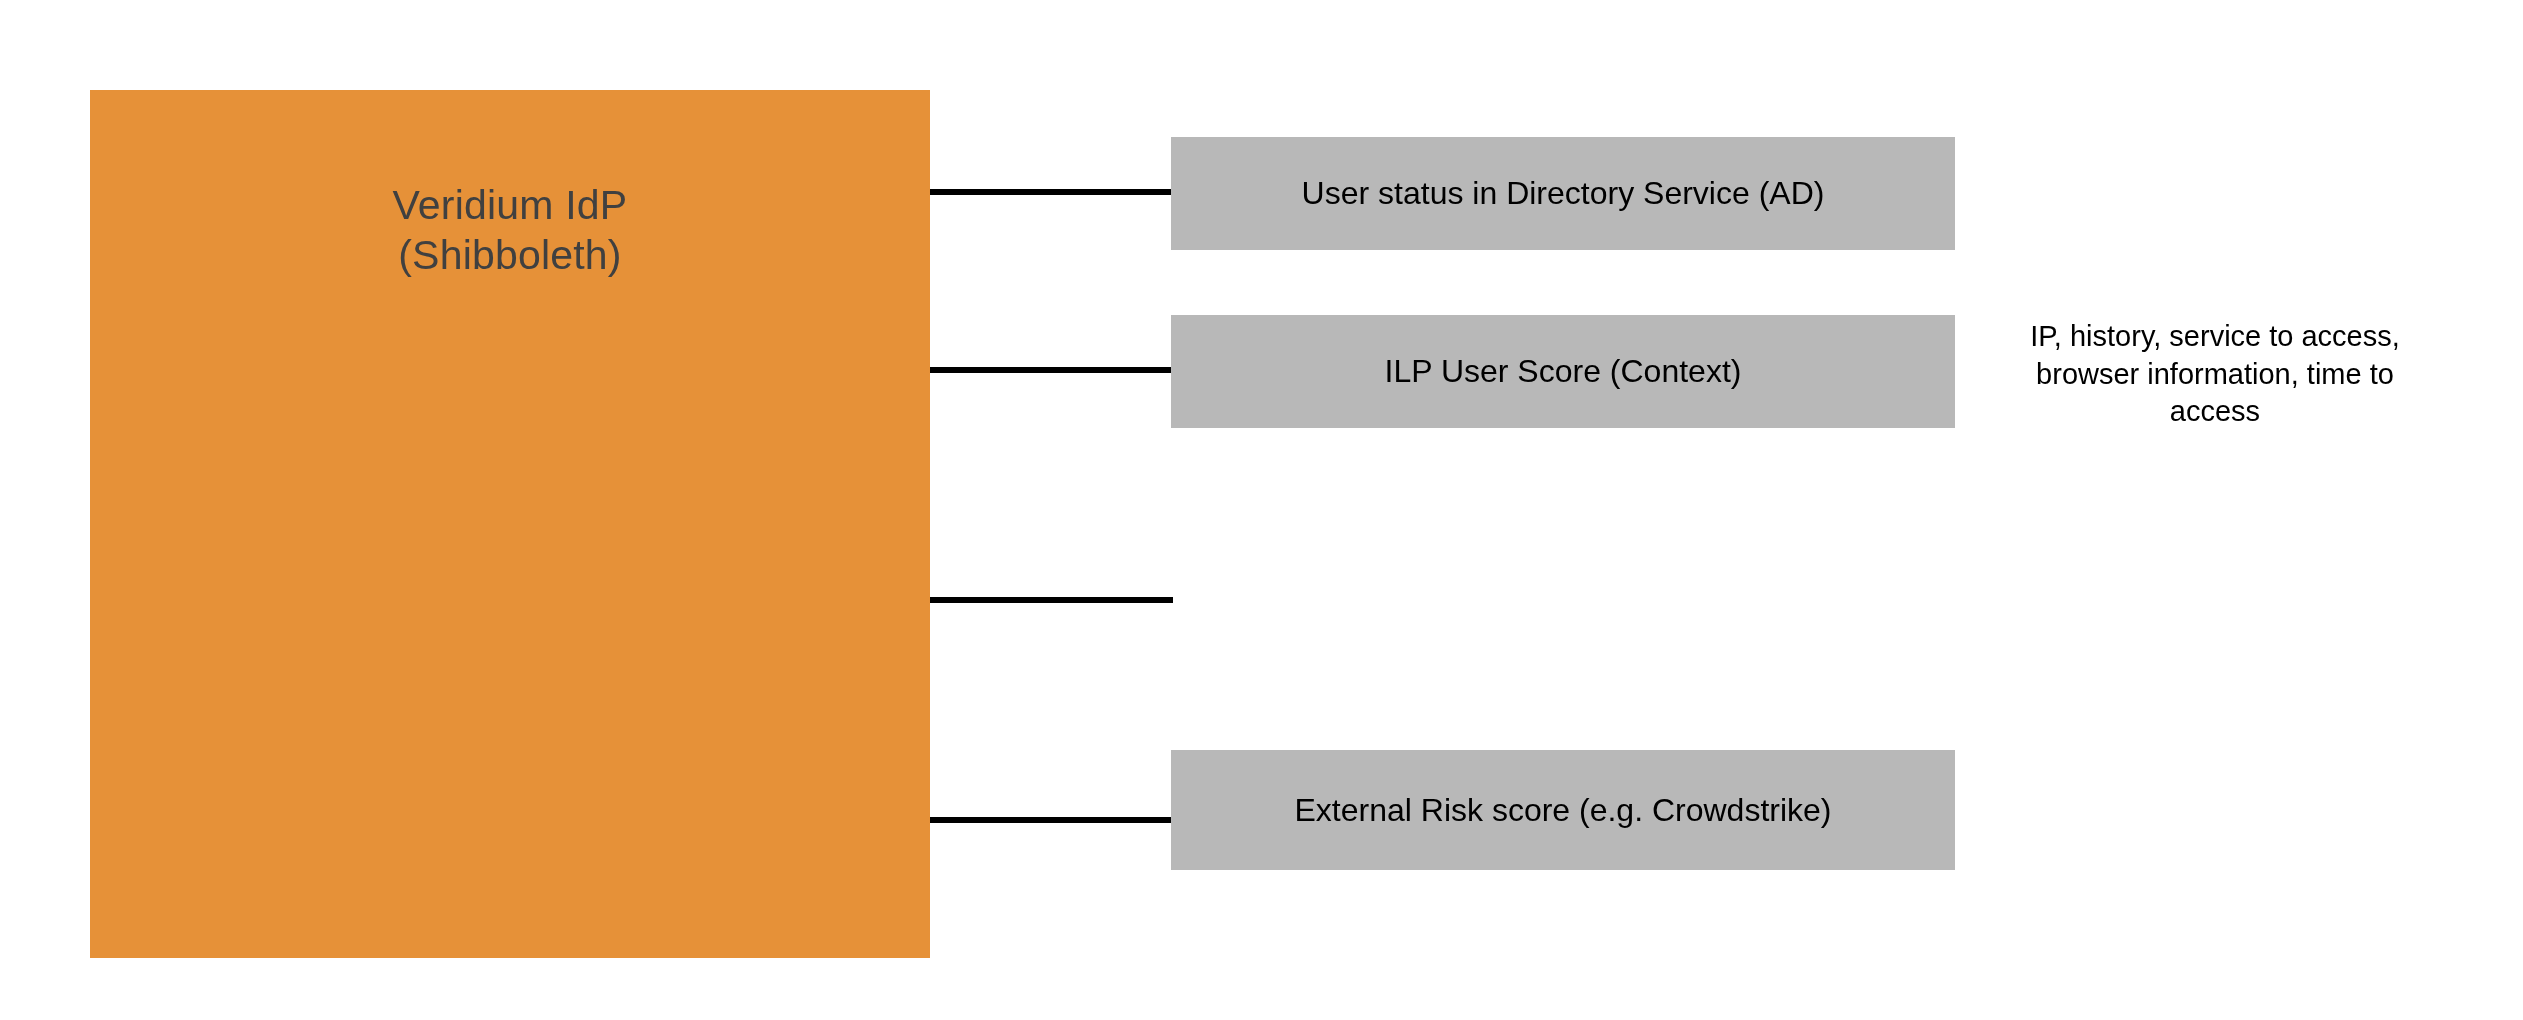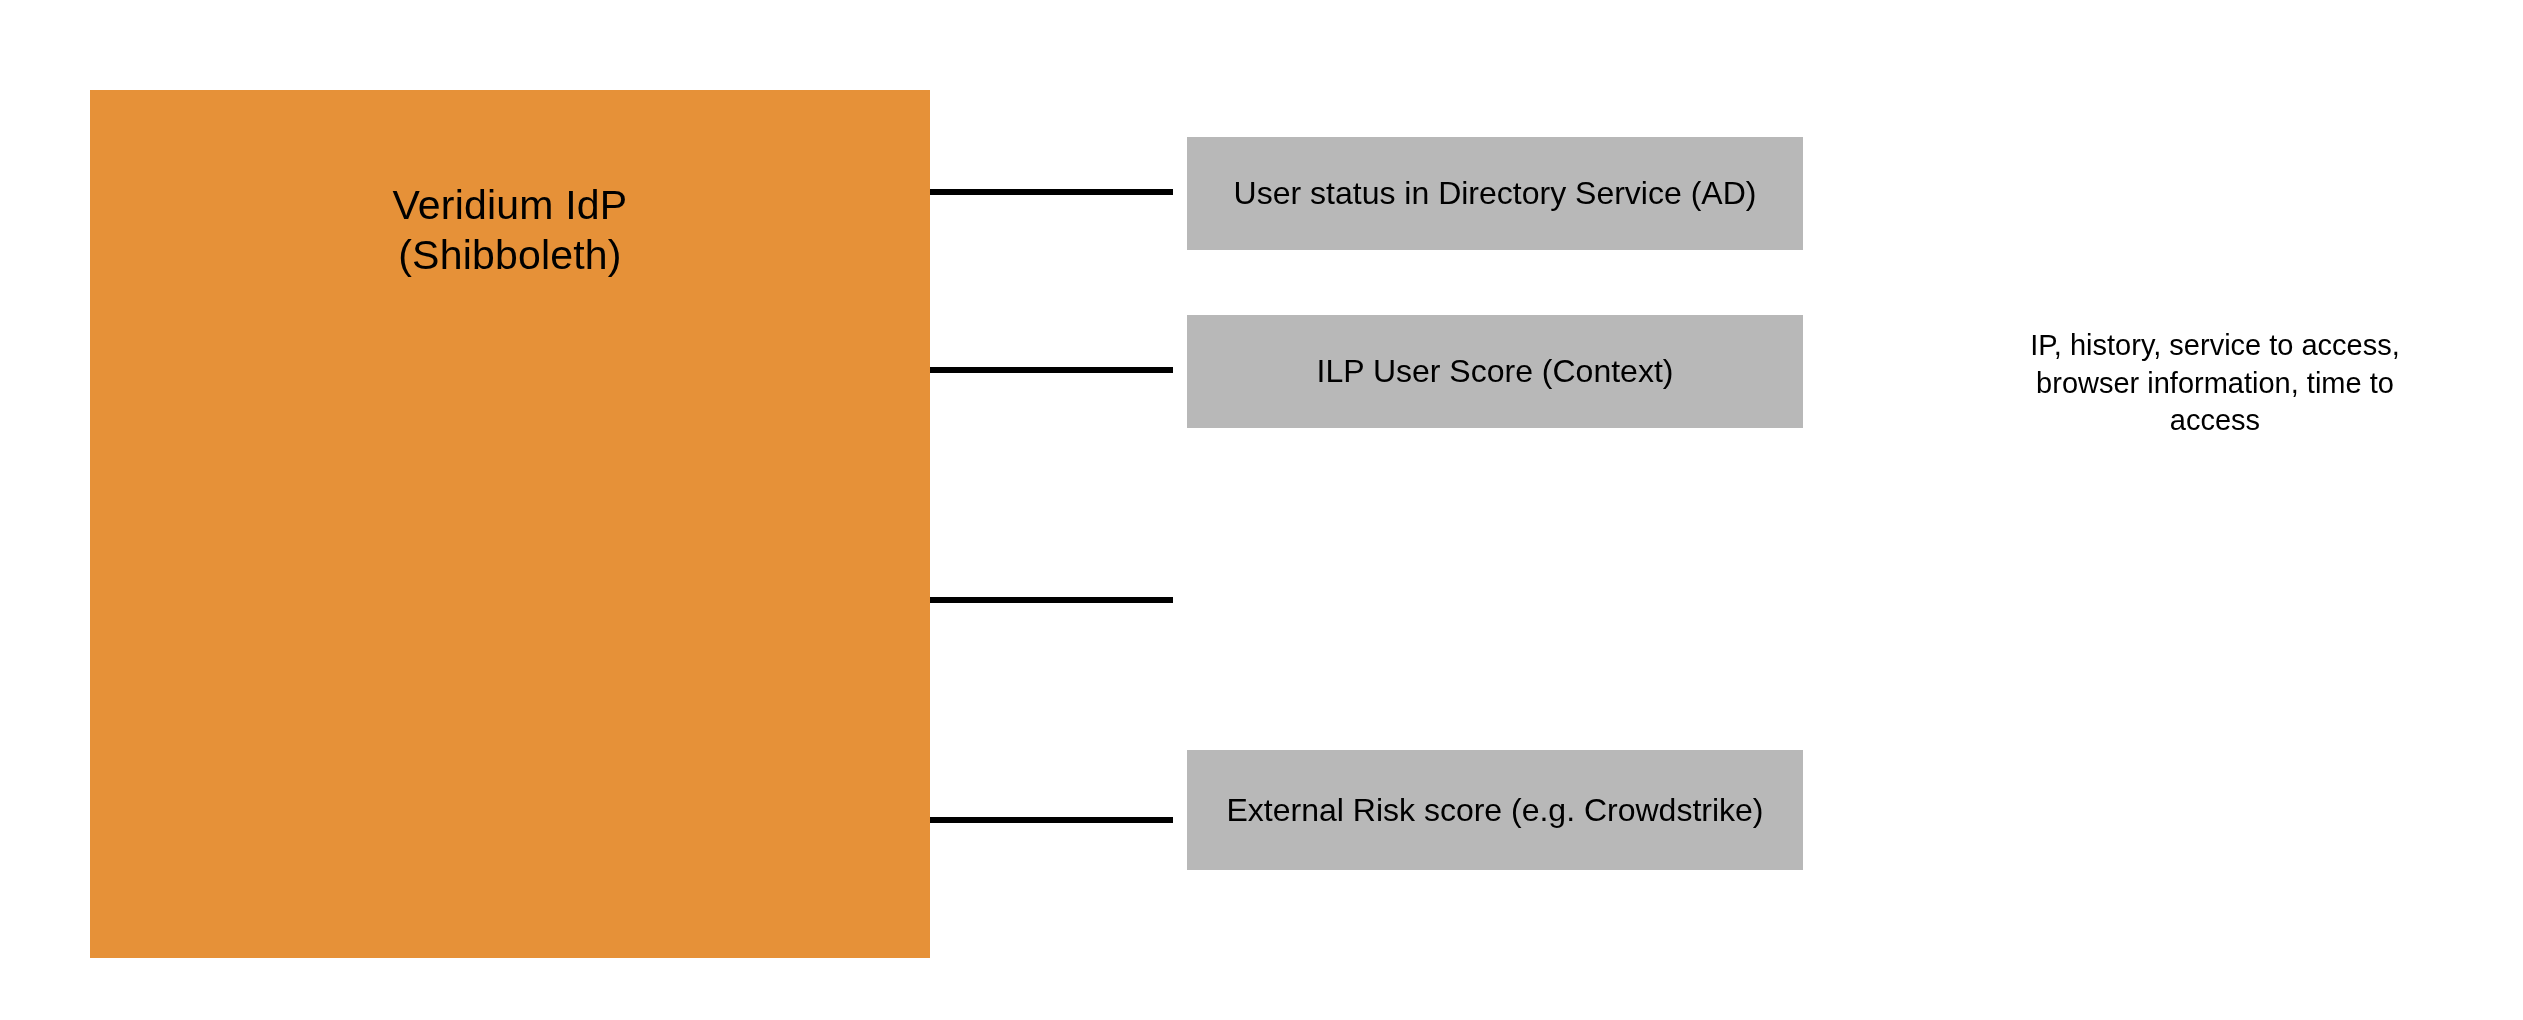--- a/index.html
+++ b/index.html
@@ -29,39 +29,38 @@
     height: 868px;
     background: #e69138;
     box-sizing: border-box;
   }
   .idp-title {
     position: absolute;
     left: 0;
     top: 90px;
     width: 100%;
     text-align: center;
-    color: #000000;
+    color: #404040;
     font-size: 41px;
     line-height: 1.22;
     letter-spacing: 0.2px;
     white-space: pre-line;
   }
 
   
   .attr-box {
     position: absolute;
     left: 1171px;
-    width: 616px;
+    width: 784px;
     background: #b8b8b8;
     box-sizing: border-box;
     display: flex;
     align-items: center;
     justify-content: center;
     text-align: left;
-    margin-left: 16px;
   }
   .attr-label {
     color: #000000;
     font-size: 32px;
     line-height: 1.28;
     white-space: pre-line;
     padding: 0 8px;
   }
 
   .box-1 { top: 137px; height: 113px; }
@@ -86,21 +85,20 @@
   .annotation {
     position: absolute;
     left: 1975px;
     top: 318px;
     width: 480px;
     text-align: center;
     color: #000000;
     font-size: 29px;
     line-height: 1.30;
     white-space: pre-line;
-    margin-top: 9px;
   }
 </style>
 </head>
 <body>
 
 <div id="canvas">
 
   <div class="idp-block">
     <div class="idp-title">Veridium IdP
 (Shibboleth)</div>

